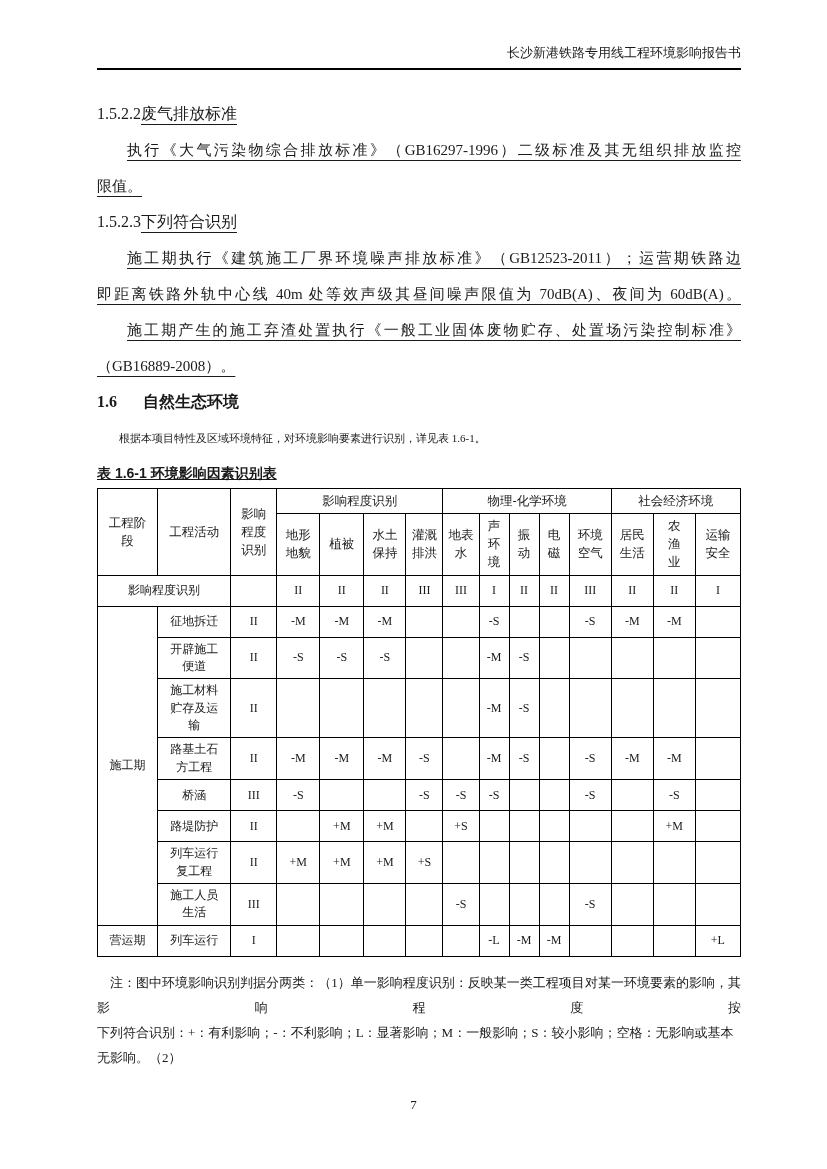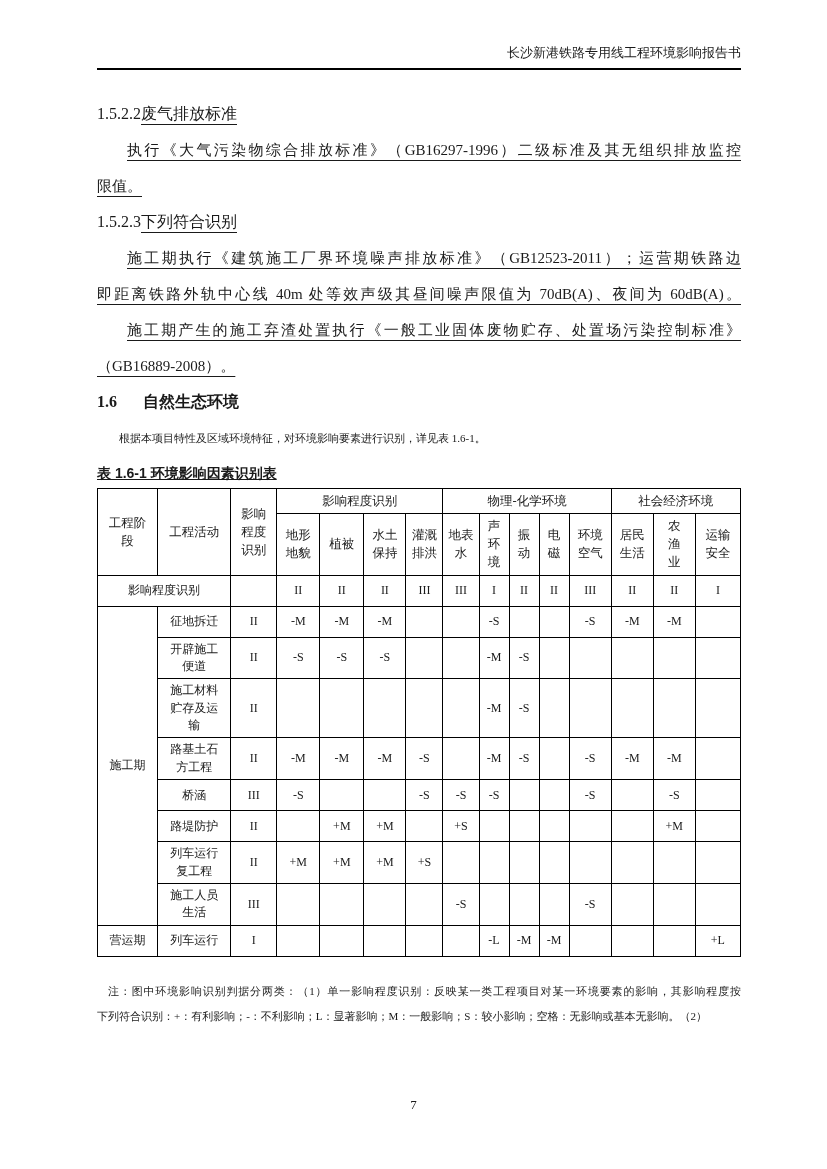--- a/index.html
+++ b/index.html
@@ -33,21 +33,21 @@
     font-size:12px;
   }
   table.impact th,table.impact td{
     border:1px solid #000;text-align:center;vertical-align:middle;
     padding:3px 1px;font-weight:normal;line-height:1.45;
     overflow:hidden;
   }
   table.impact .pre{white-space:pre-line;}
   table.impact thead th{font-size:12.5px;}
   table.impact tbody td{height:24px;font-size:12px;}
-  .note{margin-top:22px;font-size:11px;line-height:25px;color:#1a1a1a;}
+  .note{margin-top:13px;font-size:13px;line-height:25px;color:#1a1a1a;}
   .note .n1{text-indent:1em;text-align:justify;text-align-last:justify;}
   .page-number{
     position:absolute;left:0;right:0;bottom:56px;
     text-align:center;font-size:13px;
   }
 </style>
 </head>
 <body>
 
 <div class="page">

